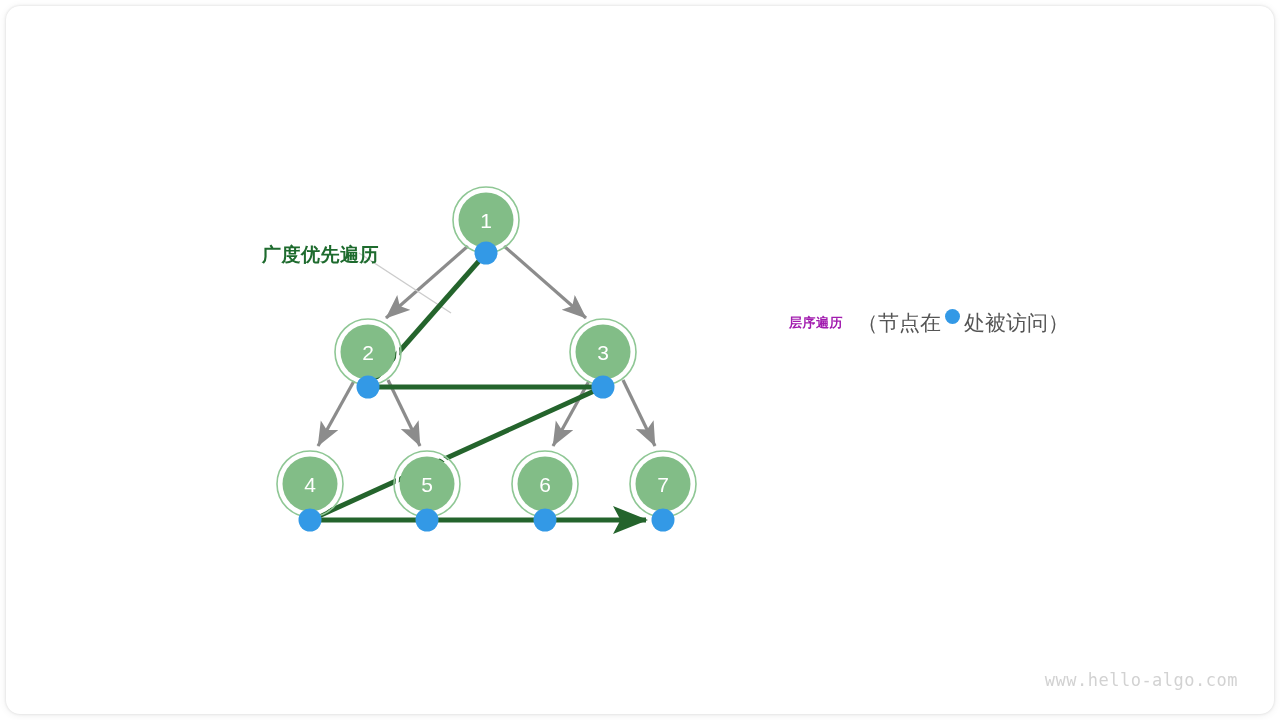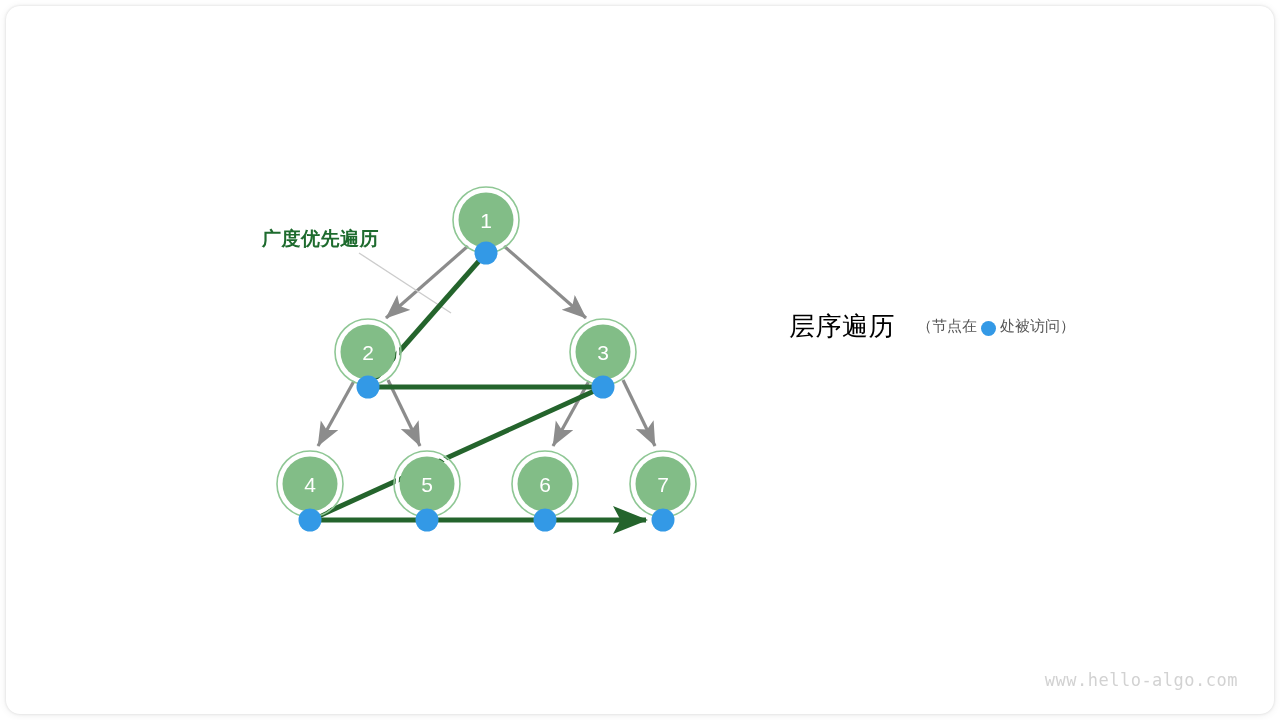--- a/index.html
+++ b/index.html
@@ -31,47 +31,47 @@
   #diagram {
     position: absolute;
     left: 0;
     top: 0;
     width: 1280px;
     height: 720px;
   }
   .bfs-label {
     position: absolute;
     left: 256px;
-    top: 220px;
+    top: 236px;
     font-size: 19px;
     font-weight: bold;
     color: #1e6b2e;
     letter-spacing: 0.5px;
     white-space: nowrap;
   }
   .legend-row {
     position: absolute;
     left: 783px;
     top: 303px;
     display: flex;
     align-items: center;
     white-space: nowrap;
   }
   .legend-title {
-    font-size: 26px;
-    font-weight: normal;
-    color: #000000;
+    font-size: 13px;
+    font-weight: bold;
+    color: #a21caf;
     letter-spacing: 0.5px;
   }
   .legend-note {
-    font-size: 15px;
+    font-size: 21px;
     color: #555555;
-    margin-left: 22px;
+    margin-left: 14px;
     display: flex;
-    align-items: flex-end;
+    align-items: flex-start;
   }
   .legend-dot {
     display: inline-block;
     width: 15px;
     height: 15px;
     border-radius: 50%;
     background: #3399e6;
     margin: 0 4px;
     vertical-align: middle;
   }

